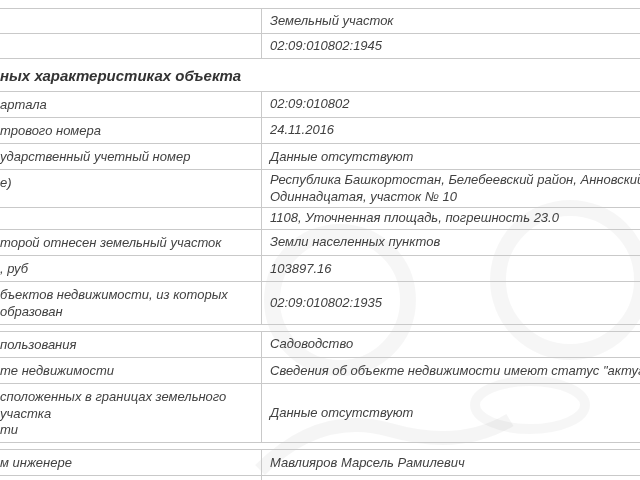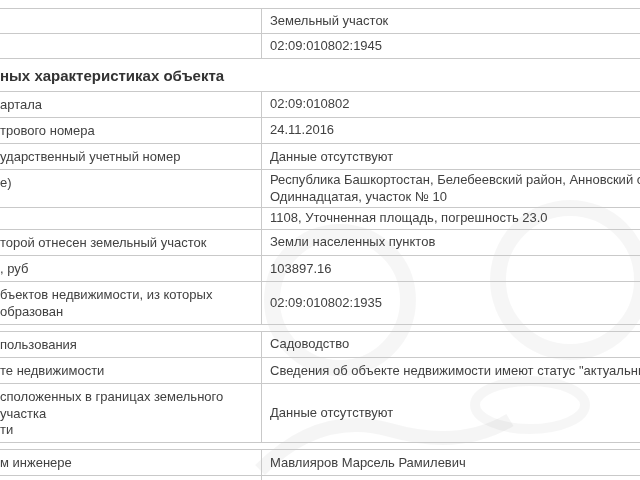--- a/index.html
+++ b/index.html
@@ -4,21 +4,21 @@
 <style>
   * { margin: 0; padding: 0; box-sizing: border-box; }
   html, body { width: 640px; height: 480px; }
   body {
     font-family: "Liberation Sans", "DejaVu Sans", sans-serif;
     background: #ffffff;
     position: relative;
     overflow: hidden;
     color: #414141;
   }
-  .viewport { position: absolute; inset: 0; overflow: hidden; }
+  .viewport { position: absolute; inset: 0; overflow: hidden; font-style: italic; }
 
   
   .watermark {
     position: absolute;
     left: 230px; top: 170px;
     width: 420px; height: 320px;
     pointer-events: none;
     z-index: 0;
   }
 

